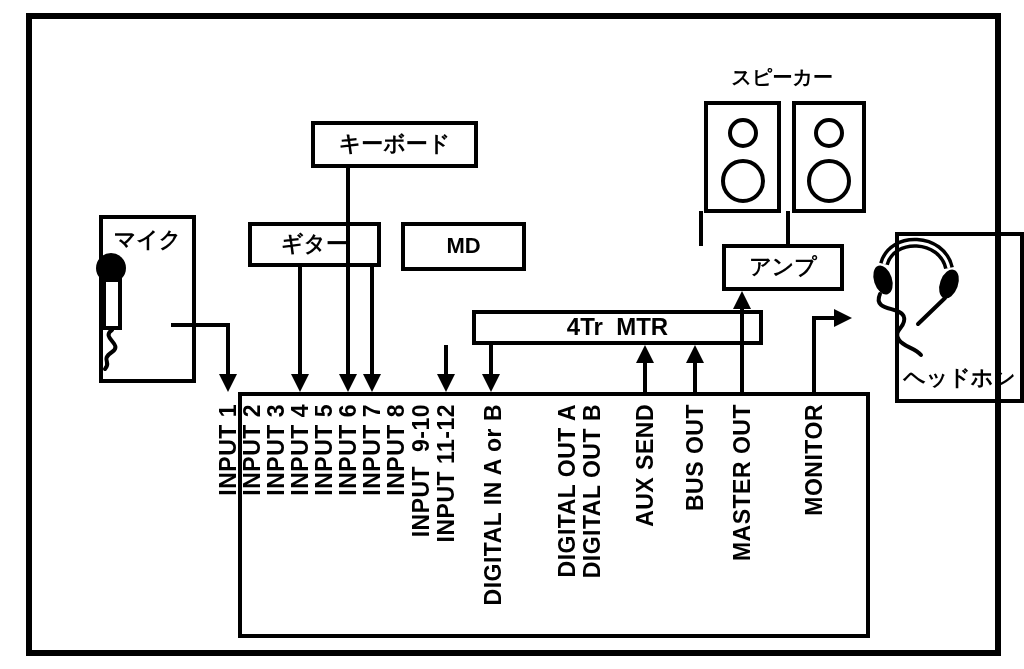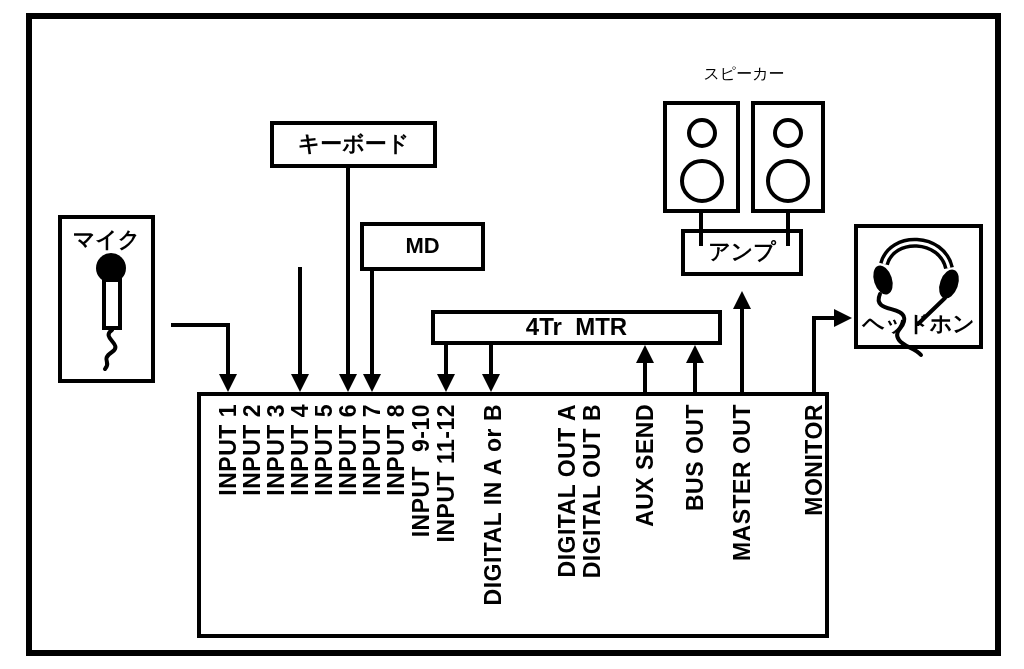--- a/index.html
+++ b/index.html
@@ -1,39 +1,39 @@
 <!DOCTYPE html>
 <html><head>
 <meta charset="utf-8">
 <style>
   html,body{margin:0;padding:0;background:#fff;}
   #stage{position:relative;width:1024px;height:669px;background:#fff;overflow:hidden;
          font-family:"Liberation Sans","DejaVu Sans",sans-serif;color:#000;}
   .frame{position:absolute;left:26px;top:13px;width:975px;height:643px;border:6px solid #000;box-sizing:border-box;}
   svg.layer{position:absolute;left:0;top:0;width:1024px;height:669px;}
   .box{position:absolute;border:4px solid #000;box-sizing:border-box;background:transparent;
-       display:flex;align-items:center;justify-content:center;}
+       display:flex;align-items:center;justify-content:center;margin-left:41px;}
   .box .lbl{font-weight:bold;font-size:22px;white-space:pre;line-height:1.1;}
   .mic-box{left:58px;top:215px;width:97px;height:168px;align-items:flex-start;padding-top:9px;}
   .guitar-box{left:207px;top:222px;width:133px;height:45px;}
   .md-box{left:360px;top:222px;width:125px;height:49px;}
   .keyboard-box{left:270px;top:121px;width:167px;height:47px;}
   .mtr-box{left:431px;top:310px;width:291px;height:35px;}
   .mtr-box .lbl{font-size:24px;}
-  .amp-box{left:681px;top:229px;width:122px;height:47px;}
-  .hp-box{left:854px;top:224px;width:129px;height:125px;align-items:flex-end;padding-bottom:9px;}
+  .amp-box{left:681px;top:244px;width:122px;height:47px;}
+  .hp-box{left:854px;top:232px;width:129px;height:171px;align-items:flex-end;padding-bottom:9px;}
   .spk-box{top:101px;width:77px;height:112px;flex-direction:column;justify-content:flex-start;
            padding-top:13px;gap:11px;}
   .spk-left{left:663px;}
   .spk-right{left:751px;width:74px;}
   .cone{border:4px solid #000;border-radius:50%;box-sizing:border-box;background:transparent;}
   .cone-small{width:30px;height:30px;}
   .cone-large{width:44px;height:44px;}
-  .spk-label{position:absolute;left:655px;top:64px;width:178px;text-align:center;
-             font-weight:normal;font-size:16px;}
+  .spk-label{position:absolute;left:655px;top:64px;width:178px;text-align:right;
+             font-weight:bold;font-size:20px;}
   .mixer-box{left:197px;top:392px;width:632px;height:246px;}
   .port{position:absolute;top:404px;width:240px;height:26px;line-height:26px;text-align:right;
         font-weight:bold;font-size:23px;letter-spacing:0.5px;white-space:pre;
         transform:rotate(-90deg);transform-origin:100% 0;}
 </style>
 </head>
 <body>
 
 <div id="stage">
 
@@ -78,20 +78,23 @@
       <ellipse cx="949" cy="284" rx="9" ry="15" fill="#000" transform="rotate(20 949 284)"></ellipse>
       <path d="M880 294 C872 312 901 306 904 317 C907 327 892 330 899 340 C904 347 915 348 921 355" fill="none" stroke="#000" stroke-width="4" stroke-linecap="round"></path>
       <path d="M945 298 L918 324" fill="none" stroke="#000" stroke-width="4" stroke-linecap="round"></path>
     </g>
   </svg>
 
   <div class="box mic-box">
     <span class="lbl">マイク</span>
   </div>
 
+  <div class="box guitar-box">
+    <span class="lbl">ギター</span>
+  </div>
 
   <div class="box keyboard-box">
     <span class="lbl">キーボード</span>
   </div>
 
   <div class="box md-box">
     <span class="lbl">MD</span>
   </div>
 
   <div class="box mtr-box">

